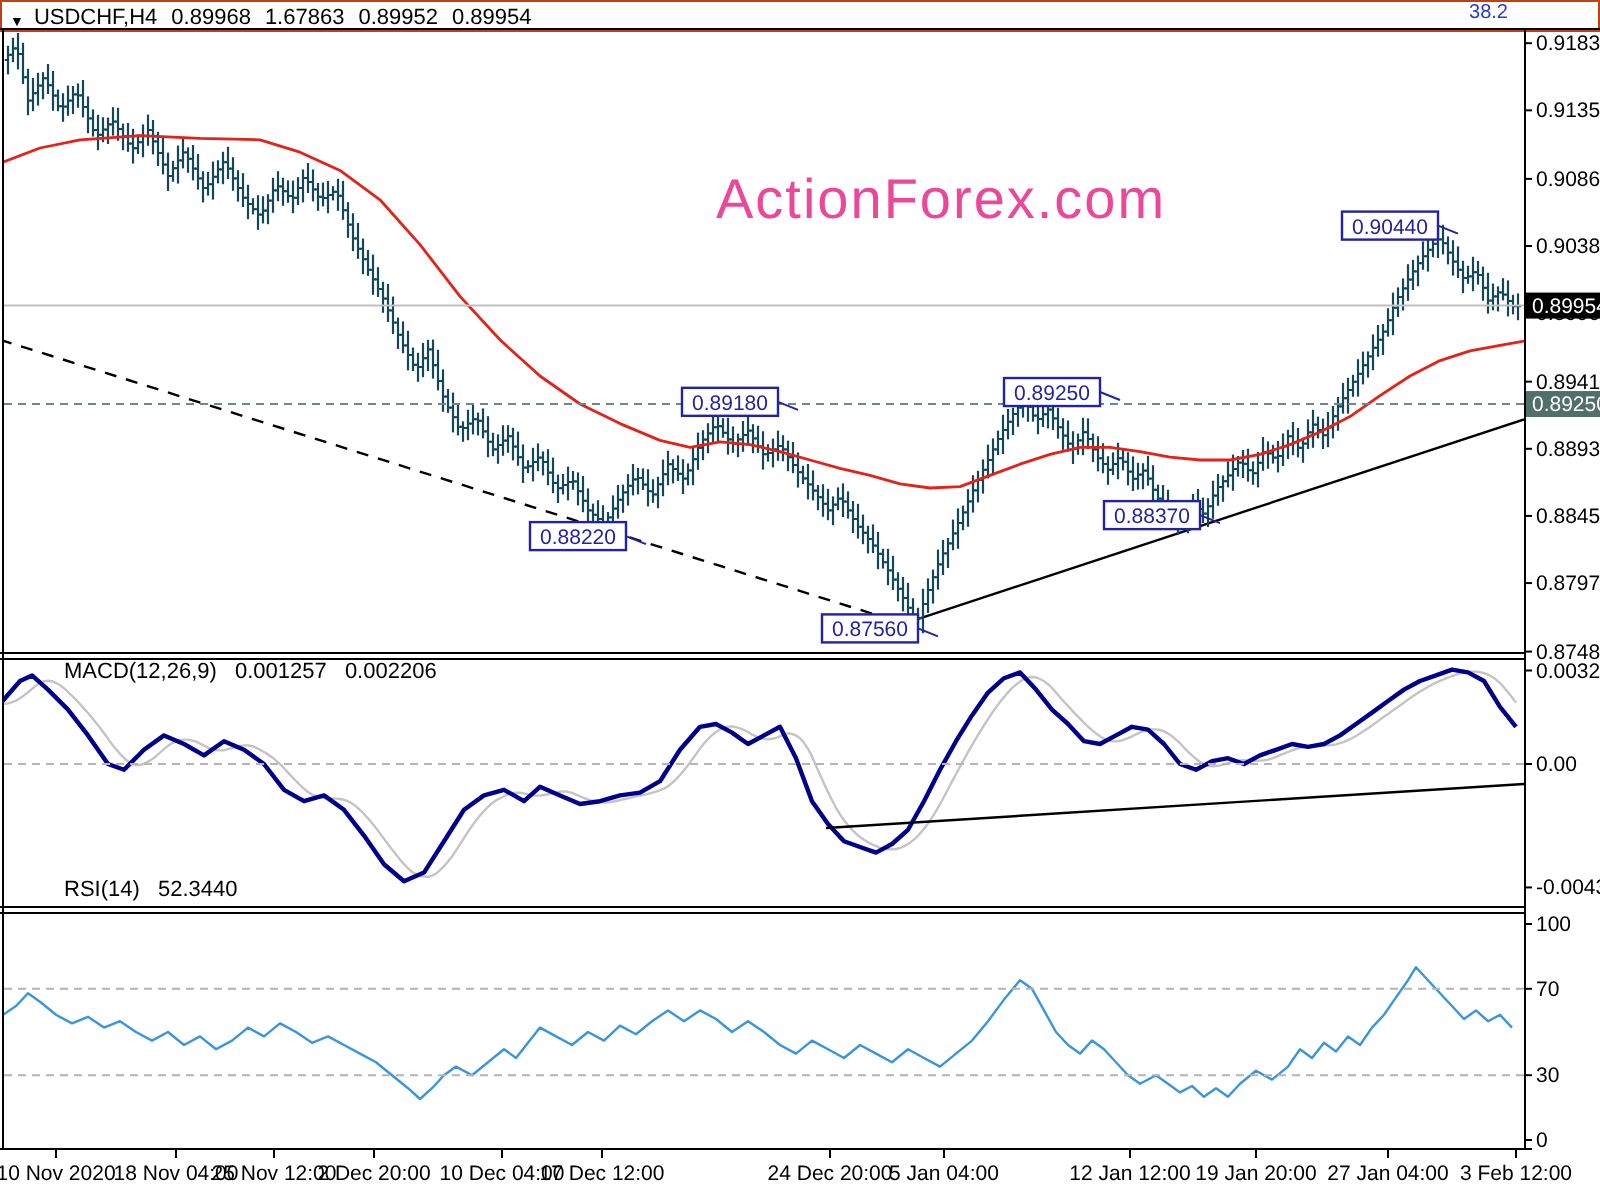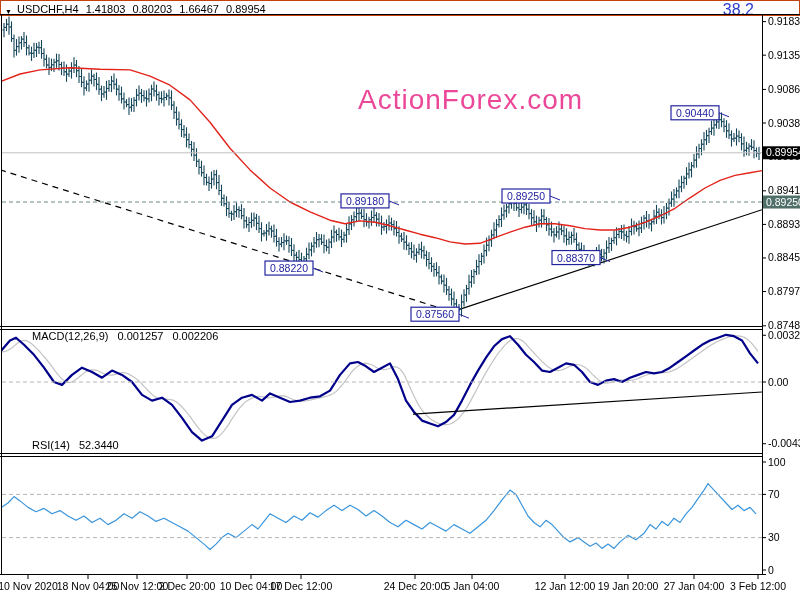--- a/index.html
+++ b/index.html
@@ -2,38 +2,38 @@
 <html><head>
 <meta charset="utf-8">
 <style>
   html,body{margin:0;padding:0;background:#fff;}
   .screen{position:relative;width:800px;height:600px;background:#ffffff;
     font-family:"Liberation Sans",sans-serif;overflow:hidden;}
   .hdr{position:absolute;left:0;top:0;width:798px;height:14px;border:1px solid #c2410c;
     background:#fff;font-size:11px;color:#000;display:flex;align-items:flex-end;white-space:nowrap;}
   .hdr .tri{font-size:7px;margin:0 5px 0 4px;color:#000;}
   .hdr span{margin-right:7px;}
-  .corner{position:absolute;top:1px;right:46px;font-size:16px;color:#2b3cc8;text-align:right;}
+  .corner{position:absolute;top:1px;right:46px;font-size:10px;color:#2b3cc8;text-align:right;}
   .watermark{position:absolute;left:358px;top:84px;font-size:28px;color:#ec4899;
     letter-spacing:1px;z-index:1;}
   .pane-label{position:absolute;font-size:11px;color:#000;z-index:3;white-space:nowrap;padding-left:28px;}
   .pane-label span{margin-right:6px;}
   svg.layer{position:absolute;left:0;top:0;z-index:2;}
 </style>
 </head>
 <body>
 
 <div class="screen">
 
   <div class="hdr">
     <span class="tri">▼</span>
     <span>USDCHF,H4</span>
-    <span>1.41803</span>
-    <span>0.80203</span>
-    <span>1.66467</span>
+    <span>0.89968</span>
+    <span>1.67863</span>
+    <span>0.89952</span>
     <span>0.89954</span>
   </div>
   <div class="corner">38.2</div>
 
   <div class="watermark">ActionForex.com</div>
 
   <div class="pane-label" style="left:4px;top:330px;">
     <span>MACD(12,26,9)</span>
     <span>0.001257</span>
     <span>0.002206</span>

